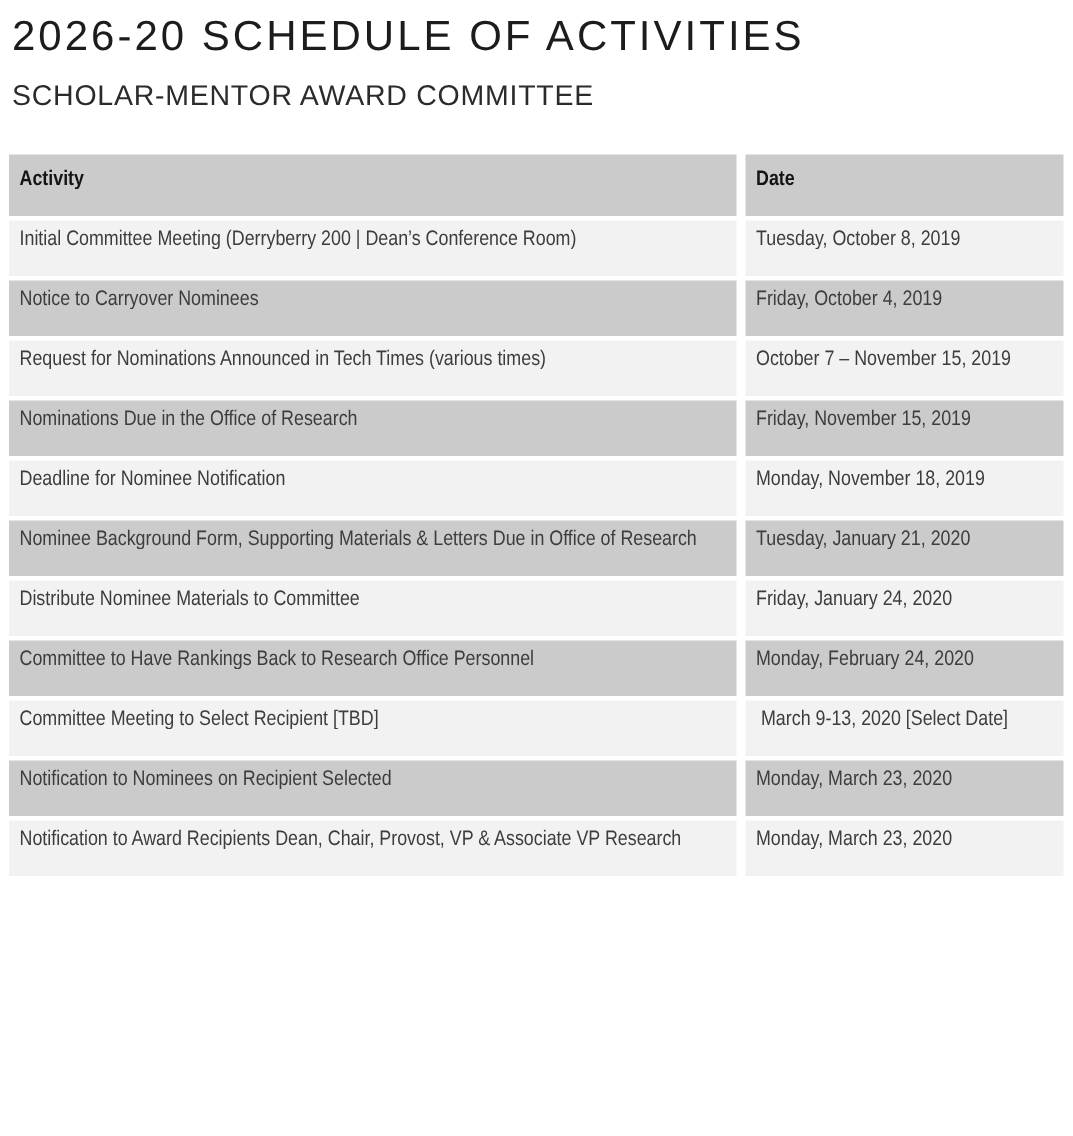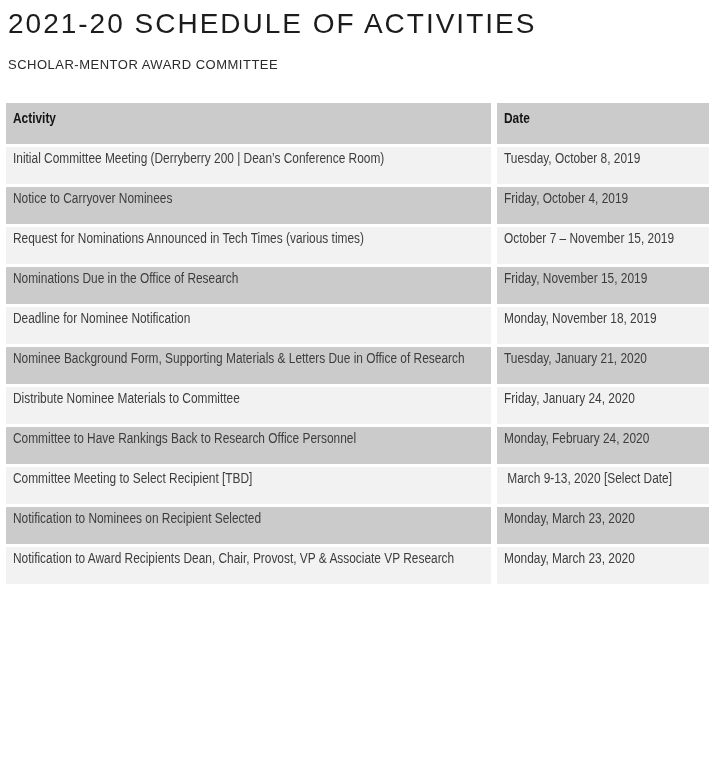--- a/index.html
+++ b/index.html
@@ -20,21 +20,21 @@
   .page-title{
     margin:8px 0 0 8px;
     font-size:28px;
     line-height:32px;
     font-weight:400;
     letter-spacing:2px;
     color:var(--title-color);
   }
   .page-subtitle{
     margin:13px 0 0 8px;
-    font-size:13px;
+    font-size:19px;
     line-height:23px;
     font-weight:400;
     letter-spacing:0.5px;
     color:#2b2b2b;
   }
   table.schedule{
     margin-top:24px;
     width:715px;
     table-layout:fixed;
     border-collapse:separate;
@@ -69,21 +69,21 @@
     display:inline-block;
     white-space:pre;
     transform:scaleX(0.85);
     transform-origin:0 0;
   }
 </style>
 </head>
 <body>
 
 <div class="page">
-  <h1 class="page-title">2021-20 SCHEDULE OF ACTIVITIES</h1>
+  <h1 class="page-title">2026-20 SCHEDULE OF ACTIVITIES</h1>
   <h2 class="page-subtitle">SCHOLAR-MENTOR AWARD COMMITTEE</h2>
 
   <table class="schedule">
     <thead>
       <tr>
         <th class="col-activity"><span class="cell-text">Activity</span></th>
         <th class="col-date"><span class="cell-text">Date</span></th>
       </tr>
     </thead>
     <tbody>

